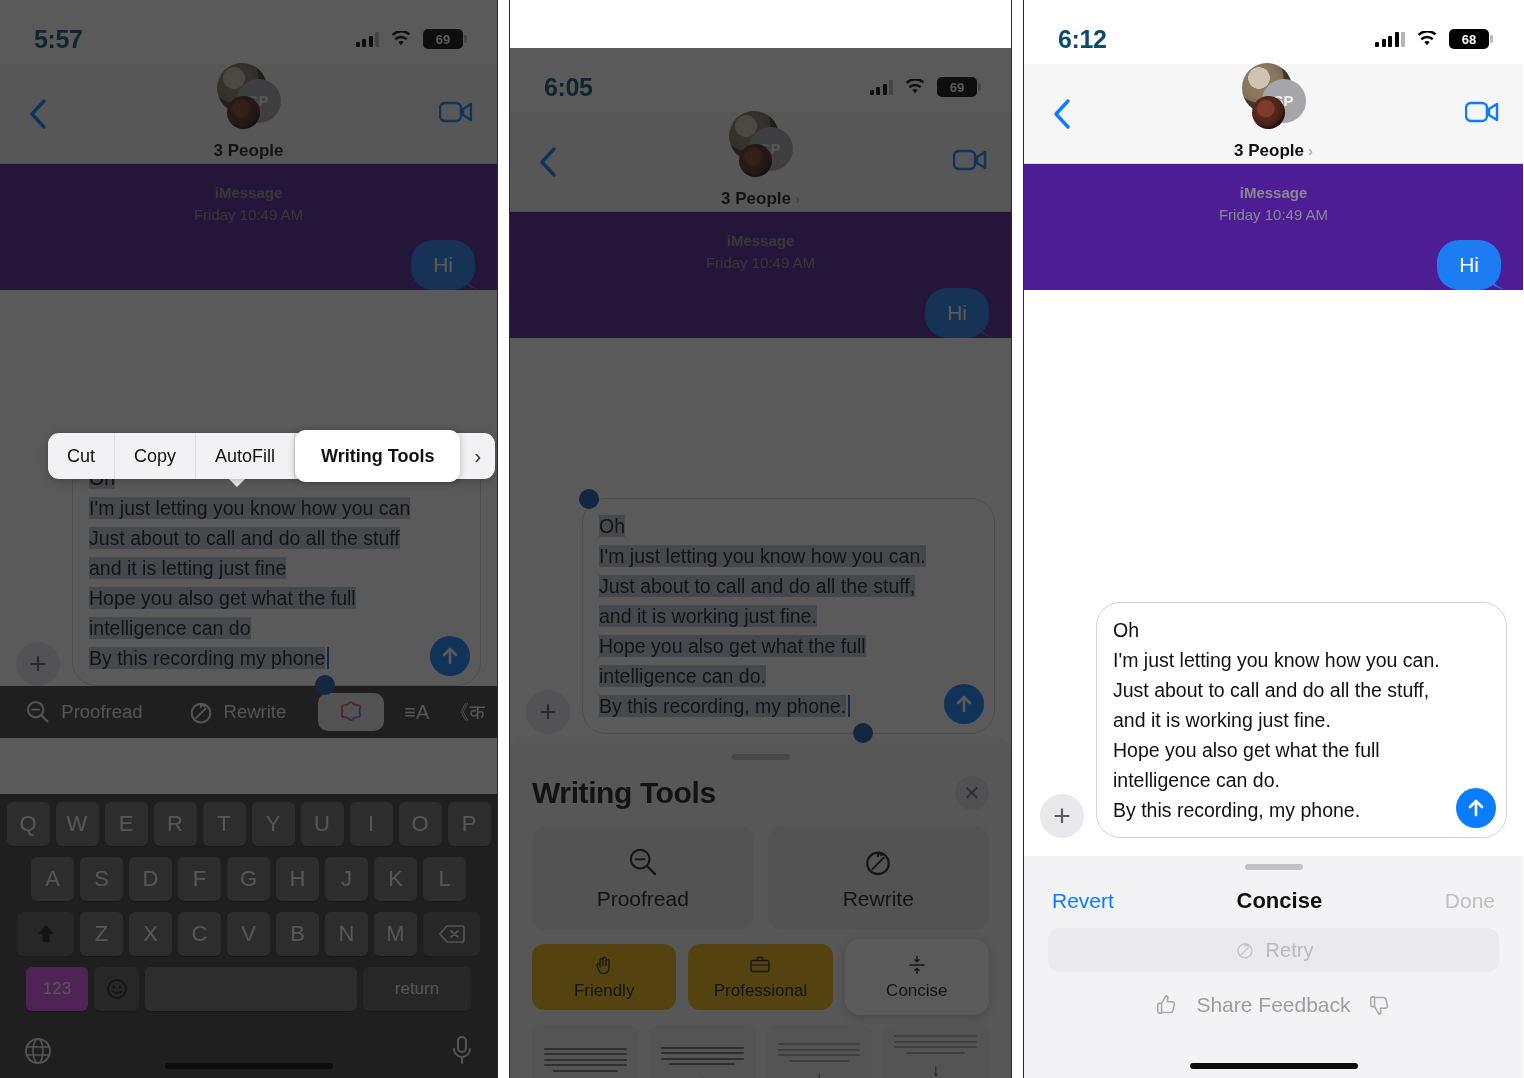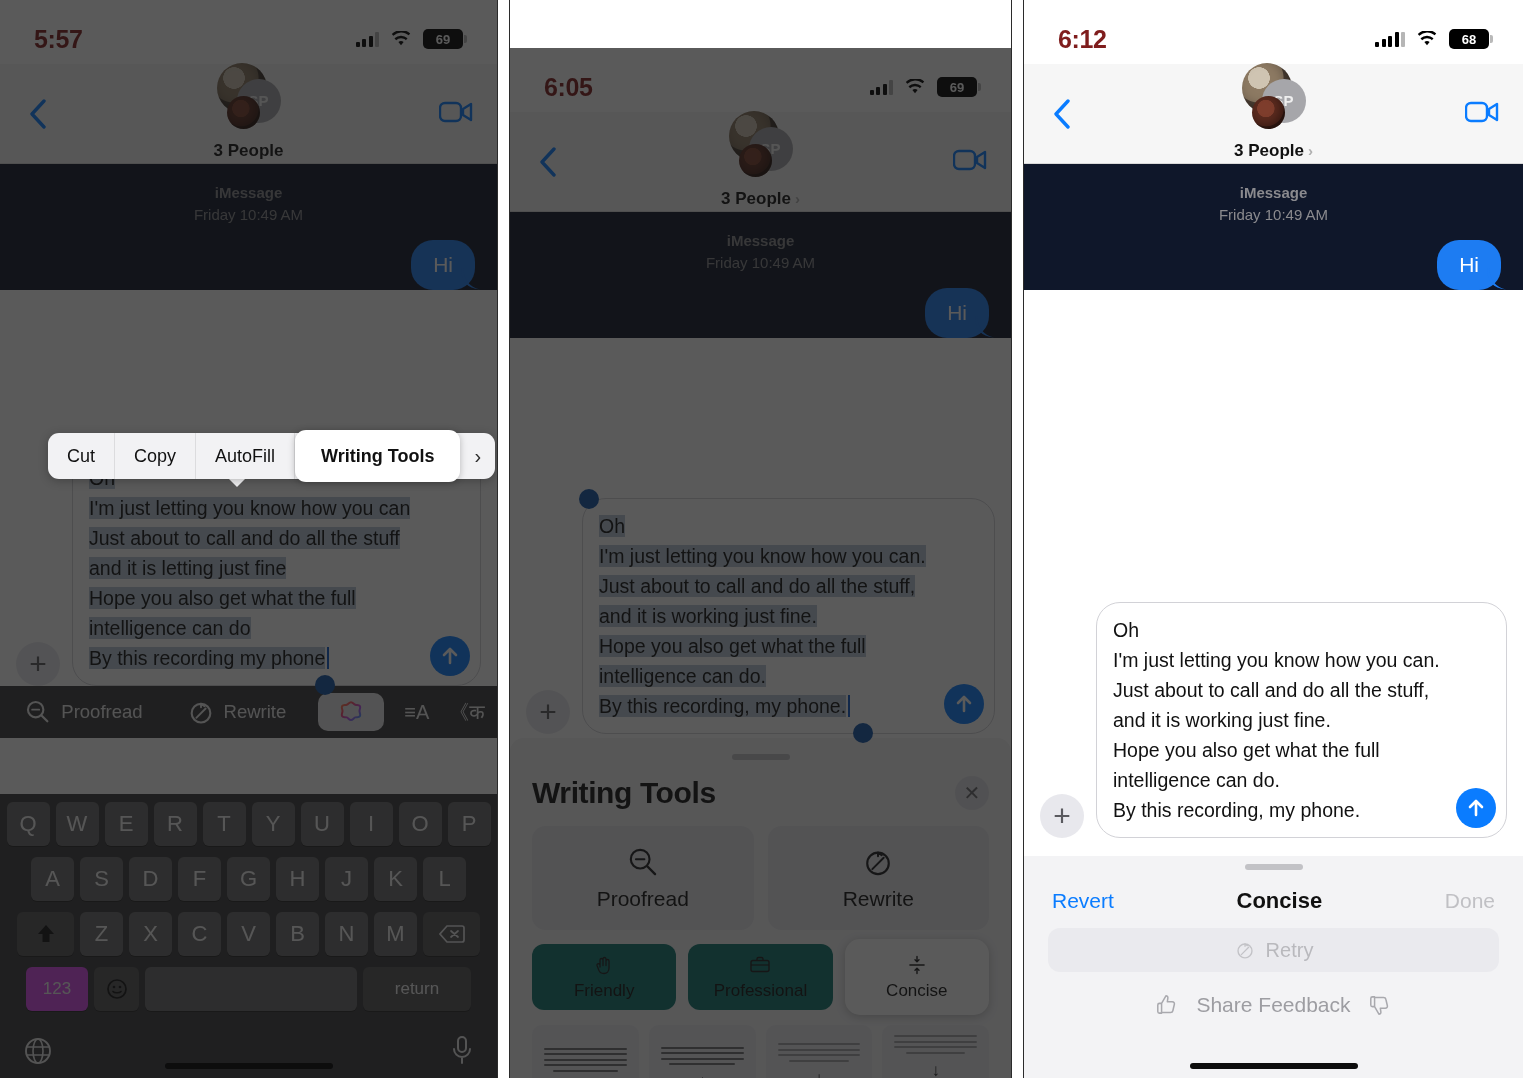--- a/index.html
+++ b/index.html
@@ -26,21 +26,21 @@
   .dim::after {
     content:""; position:absolute; inset:0; background:rgba(20,20,20,0.70);
     pointer-events:none; z-index: 60;
   }
 
   
   .statusbar {
     height: 64px; display:flex; align-items:center; justify-content:space-between;
     padding: 14px 34px 0 34px;
   }
-  .sb-time { font-size: 25px; font-weight: 700; color:#7f1d1d; letter-spacing:-0.4px; }
+  .sb-time { font-size: 25px; font-weight: 700; color:#0c4a6e; letter-spacing:-0.4px; }
   .sb-right { display:flex; align-items:center; gap:11px; }
   .bars { display:flex; align-items:flex-end; gap:2.5px; height:16px; }
   .bars i { width:4px; background:#000; border-radius:1px; display:block; }
   .bars i:nth-child(1){height:5px;} .bars i:nth-child(2){height:8px;}
   .bars i:nth-child(3){height:11px;} .bars i:nth-child(4){height:15px; background:#b6b6b6;}
   .bars.full i:nth-child(4){ background:#000; }
   .bars.full i:nth-child(5){height:15px;background:#b6b6b6;}
   .wifi { width:22px; height:16px; position:relative; }
   .wifi svg { display:block; }
   .batt { width:40px; height:20px; border-radius:5px; background:#000; position:relative;
@@ -67,21 +67,21 @@
   .av2 { width:44px; height:44px; left:32px; top:16px; background:#a6a6aa;
          display:flex; align-items:center; justify-content:center;
          color:#efefef; font-size:15px; font-weight:600; letter-spacing:0.3px; }
   .av3 { width:33px; height:33px; left:22px; top:33px;
          background: radial-gradient(circle at 42% 38%, #7e3d2c 0 30%, #5a2a1e 32% 62%, #3a1c14 65%);
          box-shadow: inset -4px -4px 8px rgba(0,0,0,.4); }
   .grp-name { display:flex; align-items:center; gap:4px; font-size:17px; font-weight:600; color:#111; }
   .grp-chev { color:#b0b0b0; font-size:15px; }
 
   
-  .convo { position:relative; flex:1; background:#0f172a; }
+  .convo { position:relative; flex:1; background:#4c1d95; }
   .ts { text-align:center; padding-top:18px; line-height:1.45; }
   .ts .l1 { font-size:15px; color:#8a8a8e; font-weight:600; }
   .ts .l2 { font-size:15px; color:#8a8a8e; }
   .bubble-row { display:flex; justify-content:flex-end; padding: 14px 22px 0 12px; }
   .bubble { position:relative; background:#1d7cf2; color:#fff; font-size:21px;
             padding: 13px 22px; border-radius:22px; }
   .bubble:after {
     content:""; position:absolute; right:-6px; bottom:0px; width:20px; height:22px;
     background:#1d7cf2; border-bottom-left-radius:18px;
     clip-path: path("M0 0 C0 14 6 21 19 22 C9 20 3 13 2 0 Z");
@@ -150,21 +150,21 @@
   .grabber { width:58px; height:6px; border-radius:3px; background:#c2c2c6; margin: 6px auto 16px auto; }
   .wt-head { display:flex; align-items:center; justify-content:space-between; margin-bottom:16px; }
   .wt-title { font-size:30px; font-weight:700; color:#111; letter-spacing:-0.4px; }
   .wt-close { width:34px; height:34px; border-radius:50%; background:#e2e2e6;
               display:flex; align-items:center; justify-content:center; color:#6a6a6e; font-size:20px; }
   .wt-row1 { display:flex; gap:14px; margin-bottom:14px; }
   .wt-big { flex:1; background:#e6e6ea; border-radius:14px; height:104px;
             display:flex; flex-direction:column; align-items:center; justify-content:center; gap:8px; }
   .wt-big span { font-size:21px; color:#111; }
   .wt-row2 { display:flex; gap:12px; margin-bottom:10px; position:relative; }
-  .wt-tone { flex:1; background:#0f766e; border-radius:12px; height:66px;
+  .wt-tone { flex:1; background:#eab308; border-radius:12px; height:66px;
              display:flex; flex-direction:column; align-items:center; justify-content:center; gap:4px; }
   .wt-tone span { font-size:17px; color:#111; font-weight:500; }
   .wt-tone.sel { background:#fff; box-shadow:0 2px 10px rgba(0,0,0,.22);
                  border-radius:15px; height:76px; margin-top:-5px; z-index:5; }
   .wt-row3 { display:flex; gap:10px; }
   .wt-card { flex:1; display:flex; flex-direction:column; align-items:center; }
   .wt-thumb { background:#eaeaee; border-radius:10px; width:100%; height:110px;
               display:flex; flex-direction:column; align-items:center; justify-content:center; gap:5px;
               padding: 8px 12px; }
   .lines { width:100%; display:flex; flex-direction:column; gap:3.5px; align-items:center; }

